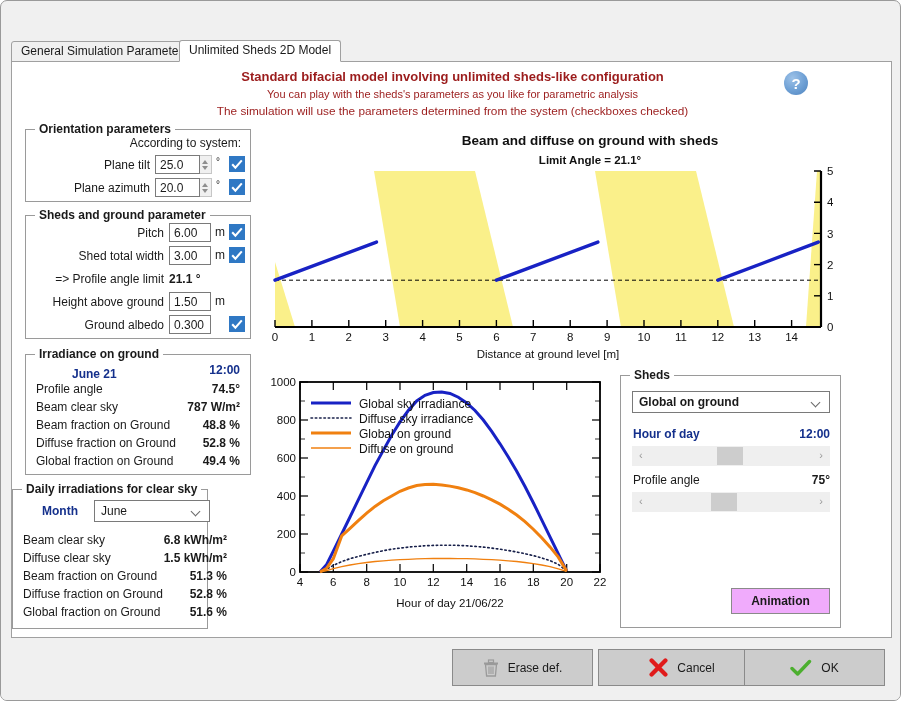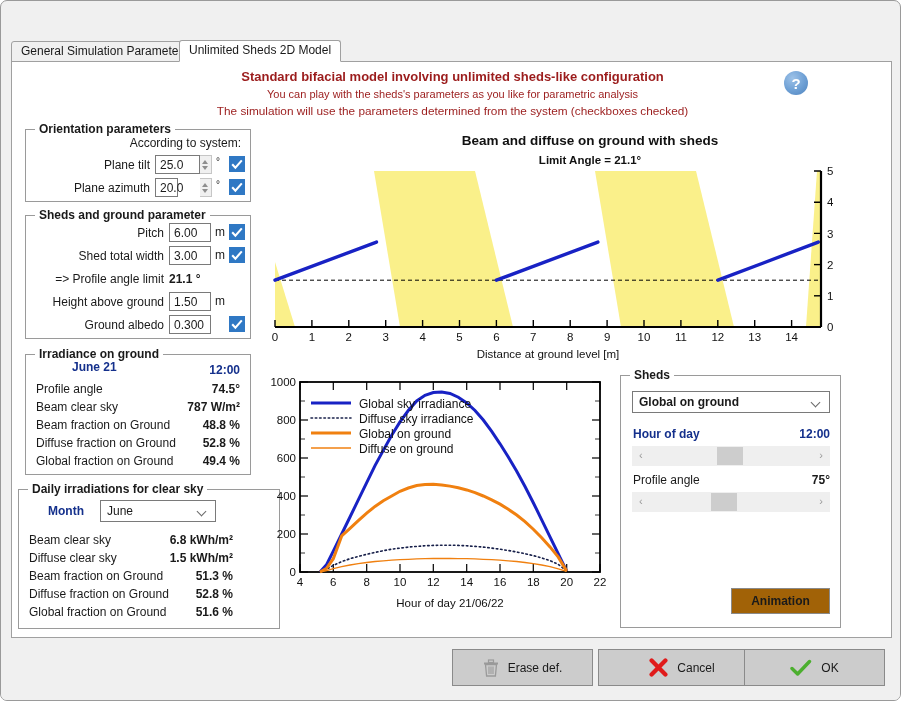--- a/index.html
+++ b/index.html
@@ -73,21 +73,21 @@
       border-left:1.4px solid #6a6a6a;border-bottom:1.4px solid #6a6a6a;transform:rotate(-45deg);}
 
   
   .slider{position:absolute;height:20px;background:#efefef;box-sizing:border-box;}
   .slider .sarw{position:absolute;top:3px;font-size:11px;color:#9a9a9a;}
   .slider .thumb{position:absolute;top:1px;width:26px;height:18px;background:#cdcdcd;}
 
   .btn{position:absolute;box-sizing:border-box;background:#d4d0c8;border:1px solid #8a8a8a;
        display:flex;align-items:center;justify-content:center;gap:9px;font-size:12px;color:#1a1a1a;}
   .btn.grey{background:#cccccc;}
-  .btn.anim{background:#a16207;font-weight:bold;}
+  .btn.anim{background:#f0abfc;font-weight:bold;}
 
   .footer{position:absolute;left:0;top:640px;width:901px;height:61px;background:#f0f0f0;}
 
   svg{display:block;}
   .gtxt{font-family:"Liberation Sans",sans-serif;}
 </style>
 </head>
 <body>
 
 <div class="window">
@@ -116,21 +116,21 @@
           <i class="dn"></i>
         </div>
       <div class="deg" style="left:190px;top:26px;">°</div>
       <div class="chk" style="left:203px;top:26px;">
         <svg width="16" height="16" viewBox="0 0 16 16">
             <path d="M3.2 8.2 L6.4 11.6 L12.8 4.4" fill="none" stroke="#ffffff" stroke-width="2.1"></path>
           </svg>
       </div>
 
       <div class="lbl-r" style="left:0px;top:51px;width:124px;">Plane azimuth</div>
-      <div class="edit" style="left:129px;top:48px;width:23px;">20.0</div>
+      <div class="edit" style="left:129px;top:48px;width:45px;">20.0</div>
       <div class="spin" style="left:174px;top:48px;">
           <i class="up"></i>
           <i class="dn"></i>
         </div>
       <div class="deg" style="left:190px;top:49px;">°</div>
       <div class="chk" style="left:203px;top:49px;">
         <svg width="16" height="16" viewBox="0 0 16 16">
             <path d="M3.2 8.2 L6.4 11.6 L12.8 4.4" fill="none" stroke="#ffffff" stroke-width="2.1"></path>
           </svg>
       </div>
@@ -168,40 +168,40 @@
       <div class="edit" style="left:143px;top:99px;width:42px;">0.300</div>
       <div class="chk" style="left:203px;top:100px;">
         <svg width="16" height="16" viewBox="0 0 16 16">
             <path d="M3.2 8.2 L6.4 11.6 L12.8 4.4" fill="none" stroke="#ffffff" stroke-width="2.1"></path>
           </svg>
       </div>
     </div>
 
     <div class="grp" style="left:13px;top:292px;width:226px;height:121px;">
       <div class="grp-title">Irradiance on ground</div>
-      <div class="lbl-blue" style="left:46px;top:5px;">June 21</div>
+      <div class="lbl-blue" style="left:46px;top:12px;">June 21</div>
       <div class="val-blue" style="left:120px;top:8px;width:94px;">12:00</div>
 
       <div class="lbl" style="left:10px;top:27px;">Profile angle</div>
       <div class="val-b" style="left:100px;top:27px;width:114px;">74.5°</div>
 
       <div class="lbl" style="left:10px;top:45px;">Beam clear sky</div>
       <div class="val-b" style="left:100px;top:45px;width:114px;">787 W/m²</div>
 
       <div class="lbl" style="left:10px;top:63px;">Beam fraction on Ground</div>
       <div class="val-b" style="left:100px;top:63px;width:114px;">48.8 %</div>
 
       <div class="lbl" style="left:10px;top:81px;">Diffuse fraction on Ground</div>
       <div class="val-b" style="left:100px;top:81px;width:114px;">52.8 %</div>
 
       <div class="lbl" style="left:10px;top:99px;">Global fraction on Ground</div>
       <div class="val-b" style="left:100px;top:99px;width:114px;">49.4 %</div>
     </div>
 
-    <div class="grp" style="left:6px;top:427px;width:262px;height:140px;">
+    <div class="grp" style="left:0;top:427px;width:196px;height:140px;">
       <div class="grp-title">Daily irradiations for clear sky</div>
 
       <div class="lbl-blue" style="left:29px;top:14px;">Month</div>
       <div class="combo" style="left:81px;top:10px;width:116px;">
         <span class="txt">June</span>
         <span class="arw"></span>
       </div>
 
       <div class="lbl" style="left:10px;top:43px;">Beam clear sky</div>
       <div class="val-b" style="left:95px;top:43px;width:119px;">6.8 kWh/m²</div>

